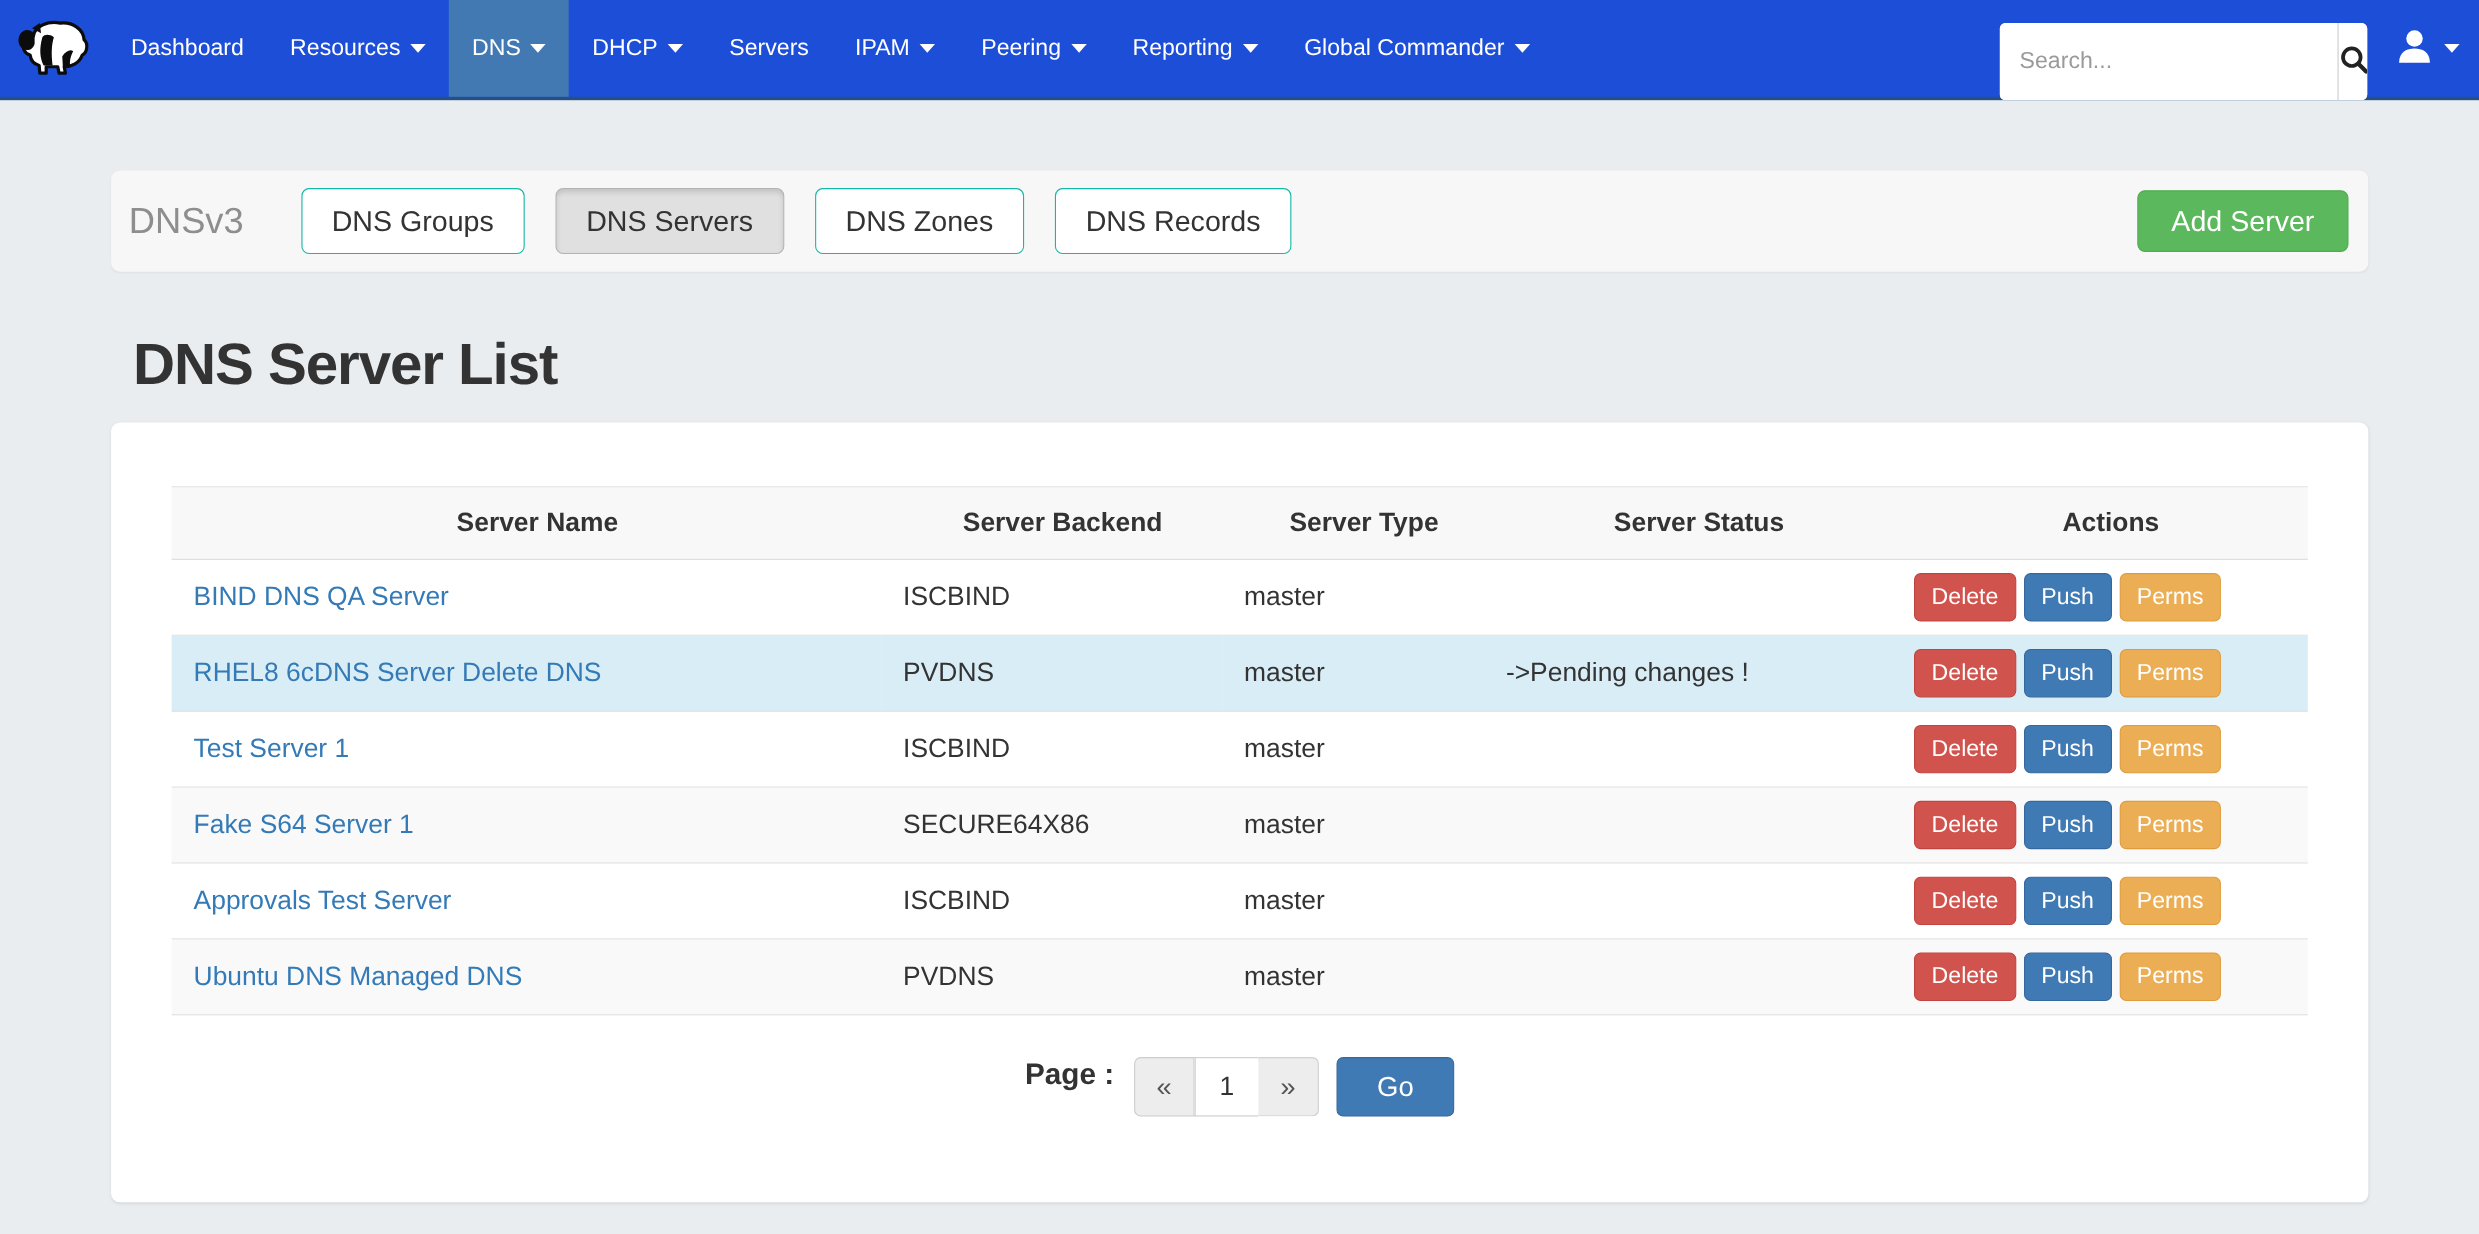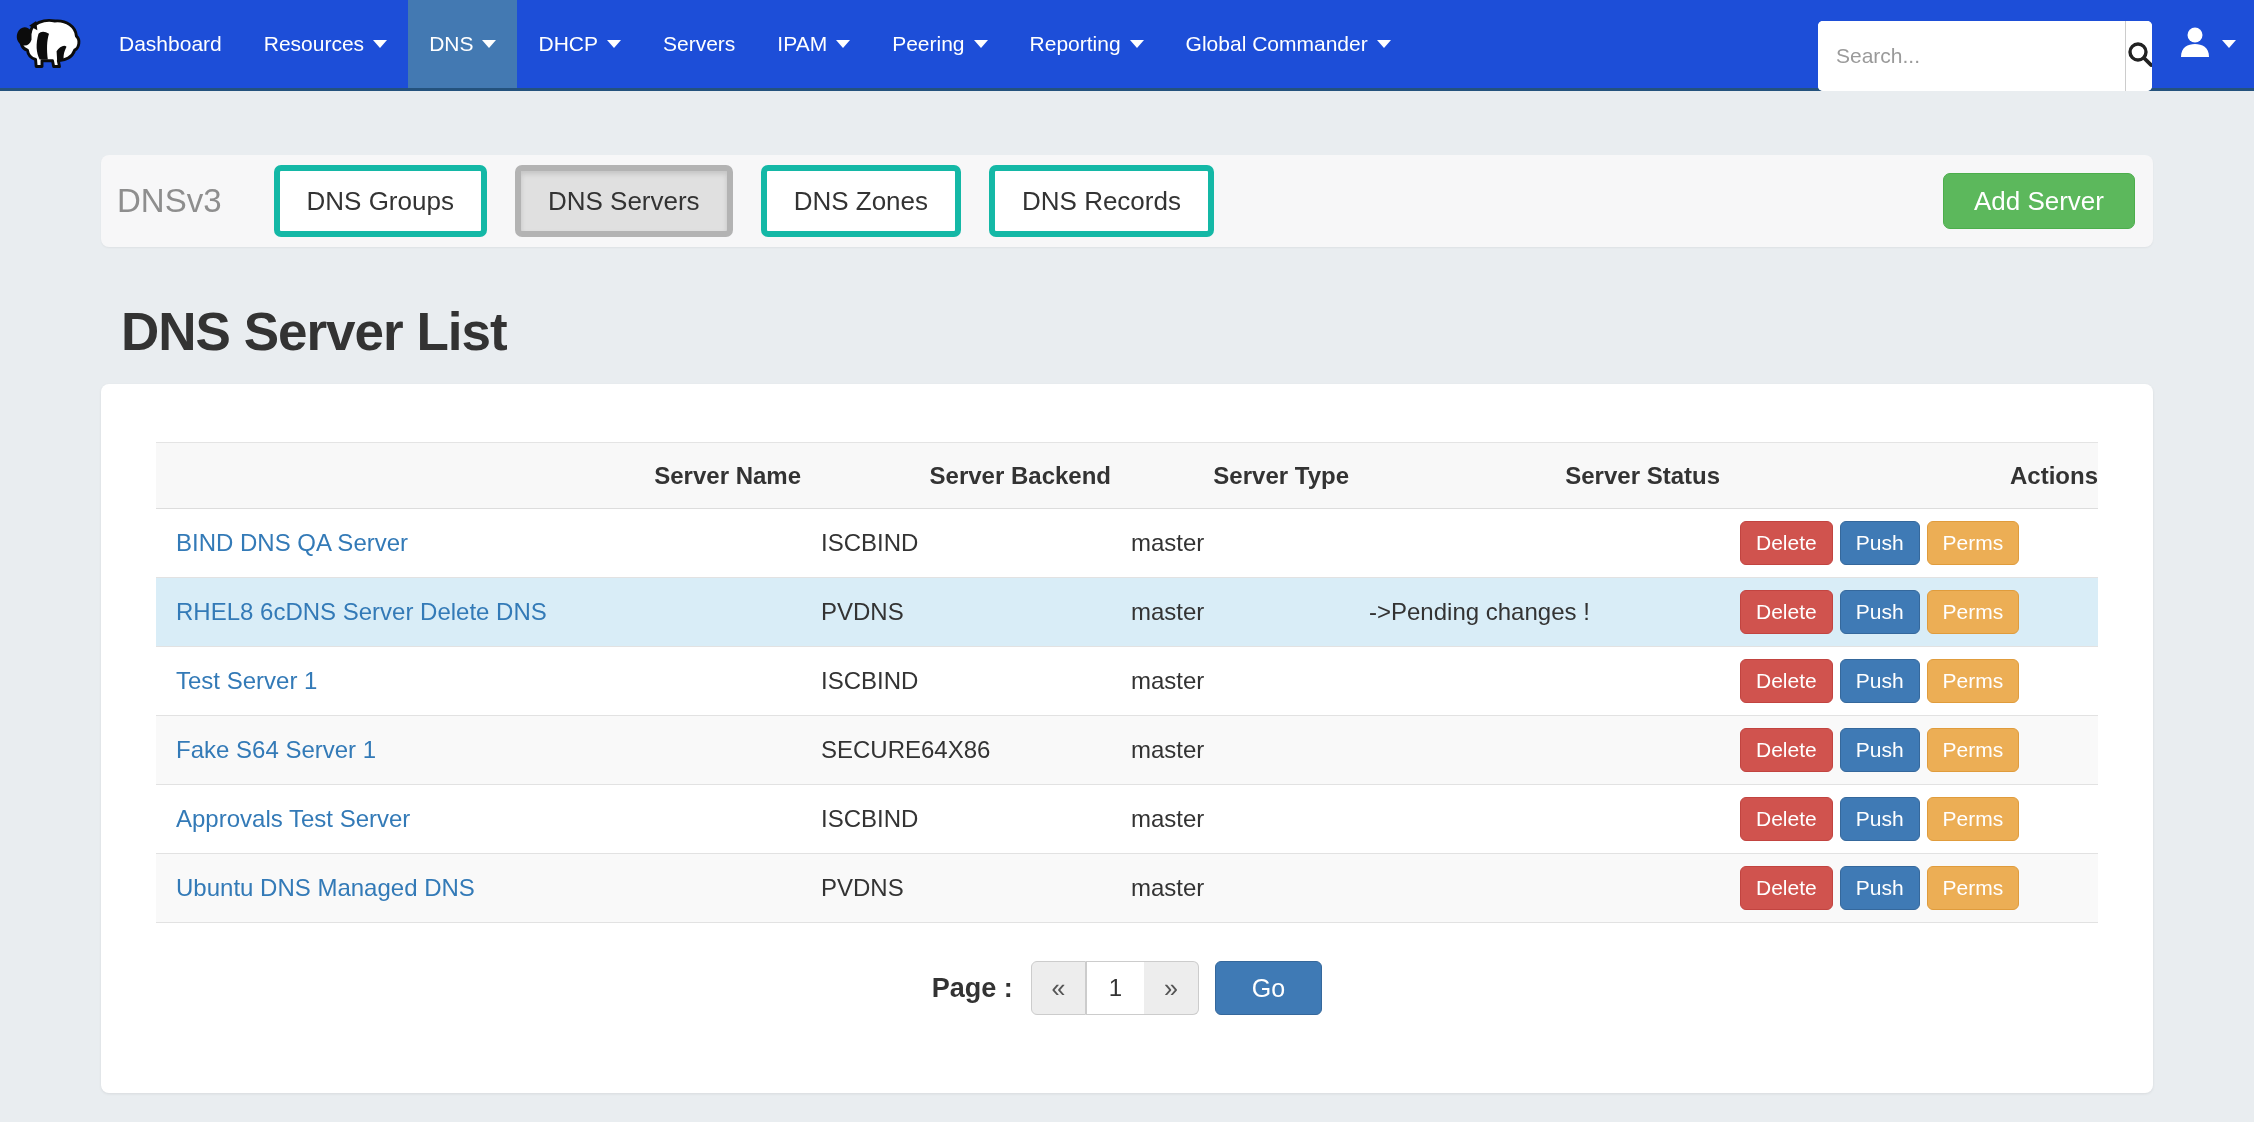--- a/index.html
+++ b/index.html
@@ -30,55 +30,55 @@
 
   
   .container { width:2052px; margin:0 auto; }
 
   
   .toolbar { margin-top:64px; height:92px; background:#f7f7f8; border-radius:8px;
     display:flex; align-items:center; padding:0 16px;
     box-shadow:0 1px 2px rgba(0,0,0,.05); }
   .brand { font-size:33px; color:#8e8e8e; margin-right:52px; }
   .tabs { display:flex; }
-  .tab { height:72px; padding:0 27px; margin-right:28px; background:#fff;
-    border:6px solid #14b8a6; border-radius:7px; font-size:26px; color:#333;
+  .tab { height:60px; padding:0 27px; margin-right:28px; background:#fff;
+    border:1px solid #14b8a6; border-radius:7px; font-size:26px; color:#333;
     cursor:pointer; font-family:"Liberation Sans", sans-serif; }
   .tab.active { background:#e0e0e0; border-color:#b3b3b3;
     box-shadow:inset 0 3px 5px rgba(0,0,0,.125); }
   .btn-add { margin-left:auto; margin-right:2px; height:56px; padding:0 30px;
     background:#5cb85c; border:1px solid #4cae4c; border-radius:7px; color:#fff;
     font-size:26px; cursor:pointer; font-family:"Liberation Sans", sans-serif; }
 
   
   h1 { font-size:53px; font-weight:700; color:#333; margin:54px 0 22px 20px;
     letter-spacing:-1px; }
 
   
   .main-card { background:#fff; border-radius:8px; padding:58px 55px 78px 55px;
     box-shadow:0 1px 3px rgba(0,0,0,.08); }
   table { width:100%; border-collapse:collapse; font-size:24px; color:#333; }
-  thead th { text-align:right; background:#f8f8f8; height:66px; padding-left:20px;
+  thead th { text-align:center; background:#f8f8f8; height:66px; padding-left:20px;
     font-weight:700; border-top:1px solid #e4e4e4; border-bottom:1px solid #ddd; }
   tbody td { height:69px; padding-left:20px; border-bottom:1px solid #e2e2e2; }
   tbody tr:nth-child(even) { background:#f9f9f9; }
   tbody tr.info { background:#d9edf7; }
   td a { color:#337ab7; text-decoration:none; cursor:pointer; }
   .col-name{width:645px;} .col-backend{width:310px;} .col-type{width:238px;}
   .col-status{width:371px;}
   .act-btn { font-size:21px; padding:9px 15px; margin-right:7px; border-radius:6px;
     color:#fff; border:1px solid transparent; cursor:pointer;
     font-family:"Liberation Sans", sans-serif; }
   .act-delete { background:#d0534e; border-color:#c24440; }
   .act-push   { background:#3f7ab5; border-color:#35689c; }
   .act-perms  { background:#ecae55; border-color:#e09c3c; }
 
   
   .pagination { margin-top:38px; display:flex; justify-content:center;
-    align-items:center; }
+    }
   .pag-label { font-size:27px; font-weight:700; color:#333; margin-right:18px; }
   .pag-group { display:flex; }
   .pag-btn { width:55px; height:54px; background:#ededed; border:1px solid #ccc;
     color:#555; font-size:25px; cursor:pointer; }
   .pag-prev { border-radius:6px 0 0 6px; }
   .pag-next { border-radius:0 6px 6px 0; border-left:none; }
   .pag-input { width:58px; height:54px; border:1px solid #ccc; border-right:none;
     text-align:center; font-size:24px; color:#333; outline:none;
     font-family:"Liberation Sans", sans-serif; }
   .btn-go { margin-left:16px; height:54px; padding:0 36px; background:#3f7ab5;

